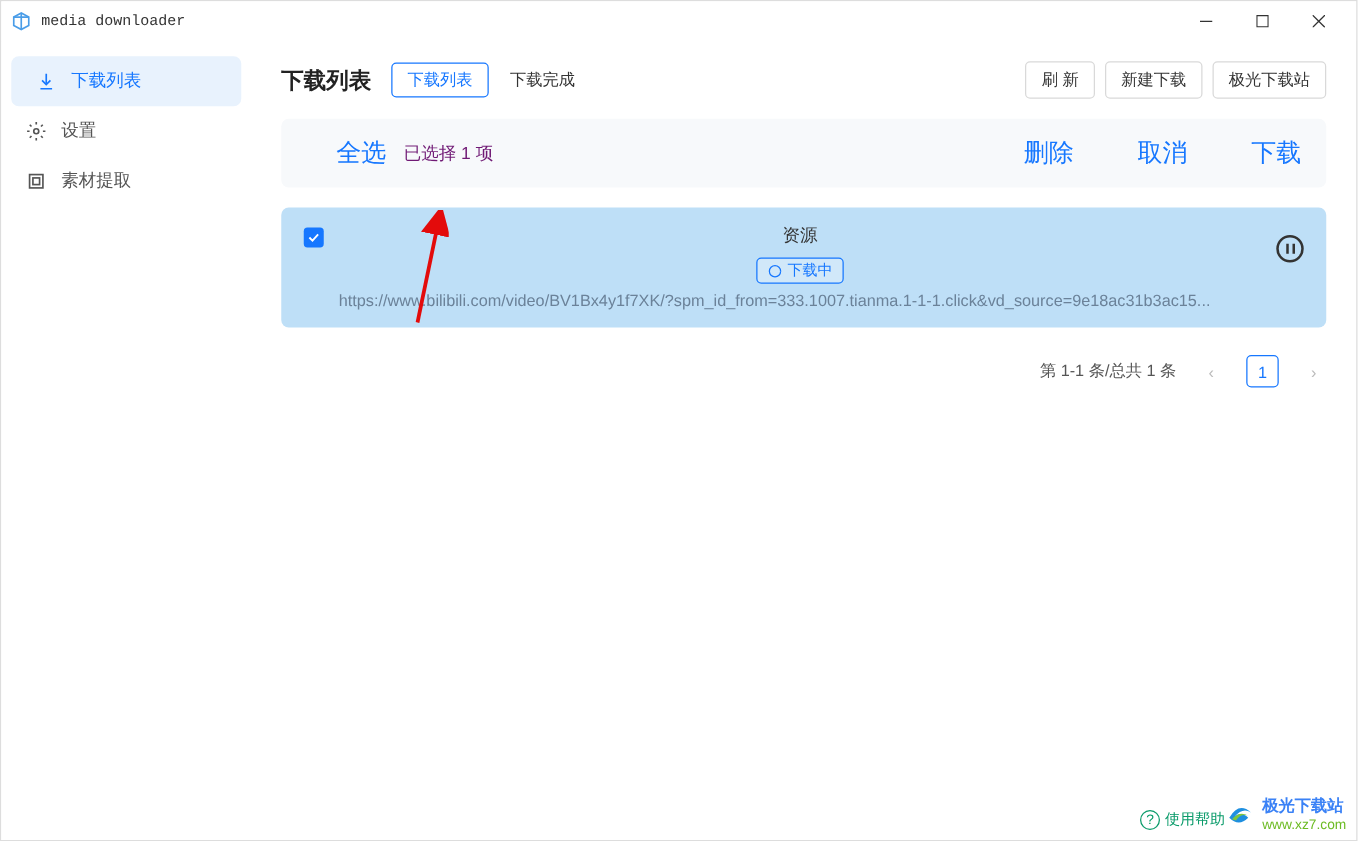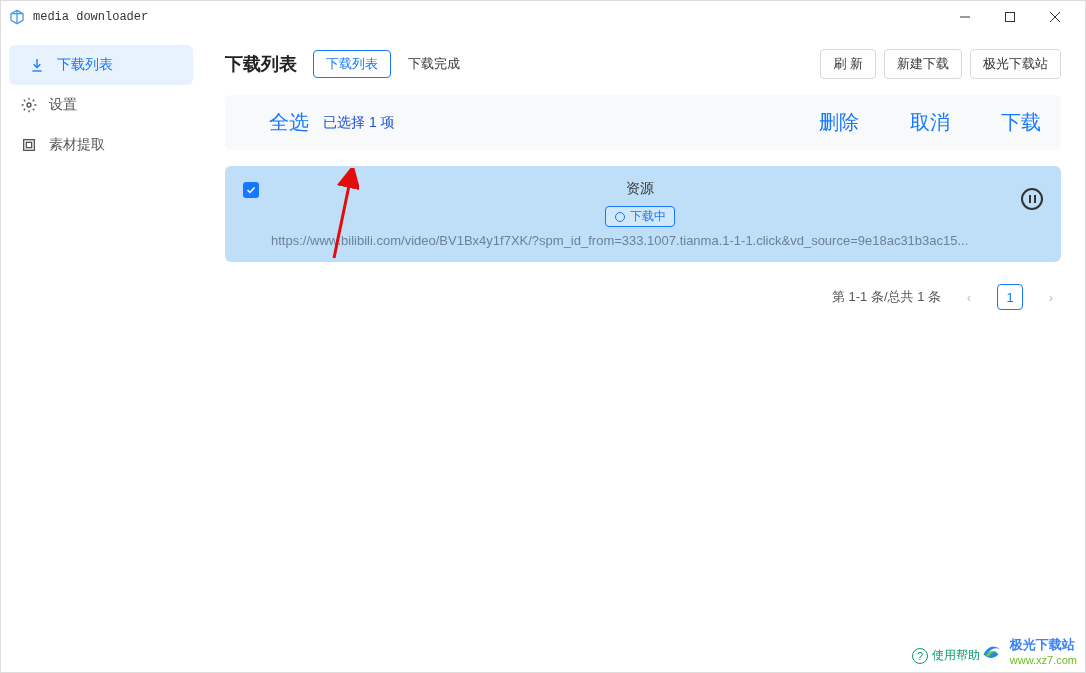--- a/index.html
+++ b/index.html
@@ -27,21 +27,21 @@
 .page-title { font-size: 18px; font-weight: 600; color: #222; margin-right: 16px; }
 .tabs { display: flex; gap: 4px; }
 .tab { padding: 4px 12px; border: 1px solid transparent; border-radius: 4px; font-size: 13px; cursor: pointer; color: #333; }
 .tab.active { border-color: #1677ff; color: #1677ff; }
 .header-actions { margin-left: auto; display: flex; gap: 8px; padding-left: 38px; }
 .btn { padding: 5px 12px; border: 1px solid #d9d9d9; border-radius: 4px; background: #fff; font-size: 13px; cursor: pointer; color: #333; }
 
 
 .selection-bar { background: #f7f9fb; border-radius: 6px; padding: 14px 20px; display: flex; align-items: center; margin-bottom: 16px; }
 .link-btn { color: #1677ff; font-size: 20px; cursor: pointer; margin-right: 14px; margin-left: 24px; }
-.sel-info { color: #1d4ed8; font-size: 14px; flex: 1; }
+.sel-info { color: #701a75; font-size: 14px; flex: 1; }
 .sel-actions { display: flex; gap: 27px; }
 .sel-actions .link-btn { margin-right: 0; }
 
 
 .dl-item { background: #bedff7; border-radius: 6px; padding: 14px 18px; display: flex; align-items: flex-start; position: relative; }
 .checkbox { width: 16px; height: 16px; border-radius: 3px; background: #1677ff; display: flex; align-items: center; justify-content: center; margin-right: 12px; margin-top: 2px; flex-shrink:0; cursor:pointer; }
 .checkbox svg { width: 12px; height: 12px; }
 .dl-body { flex: 1; min-width: 0; }
 .dl-title-row { display: flex; align-items: center; gap: 8px; margin-bottom: 6px; flex-direction: column; }
 .dl-name { font-size: 14px; color: #333; }

